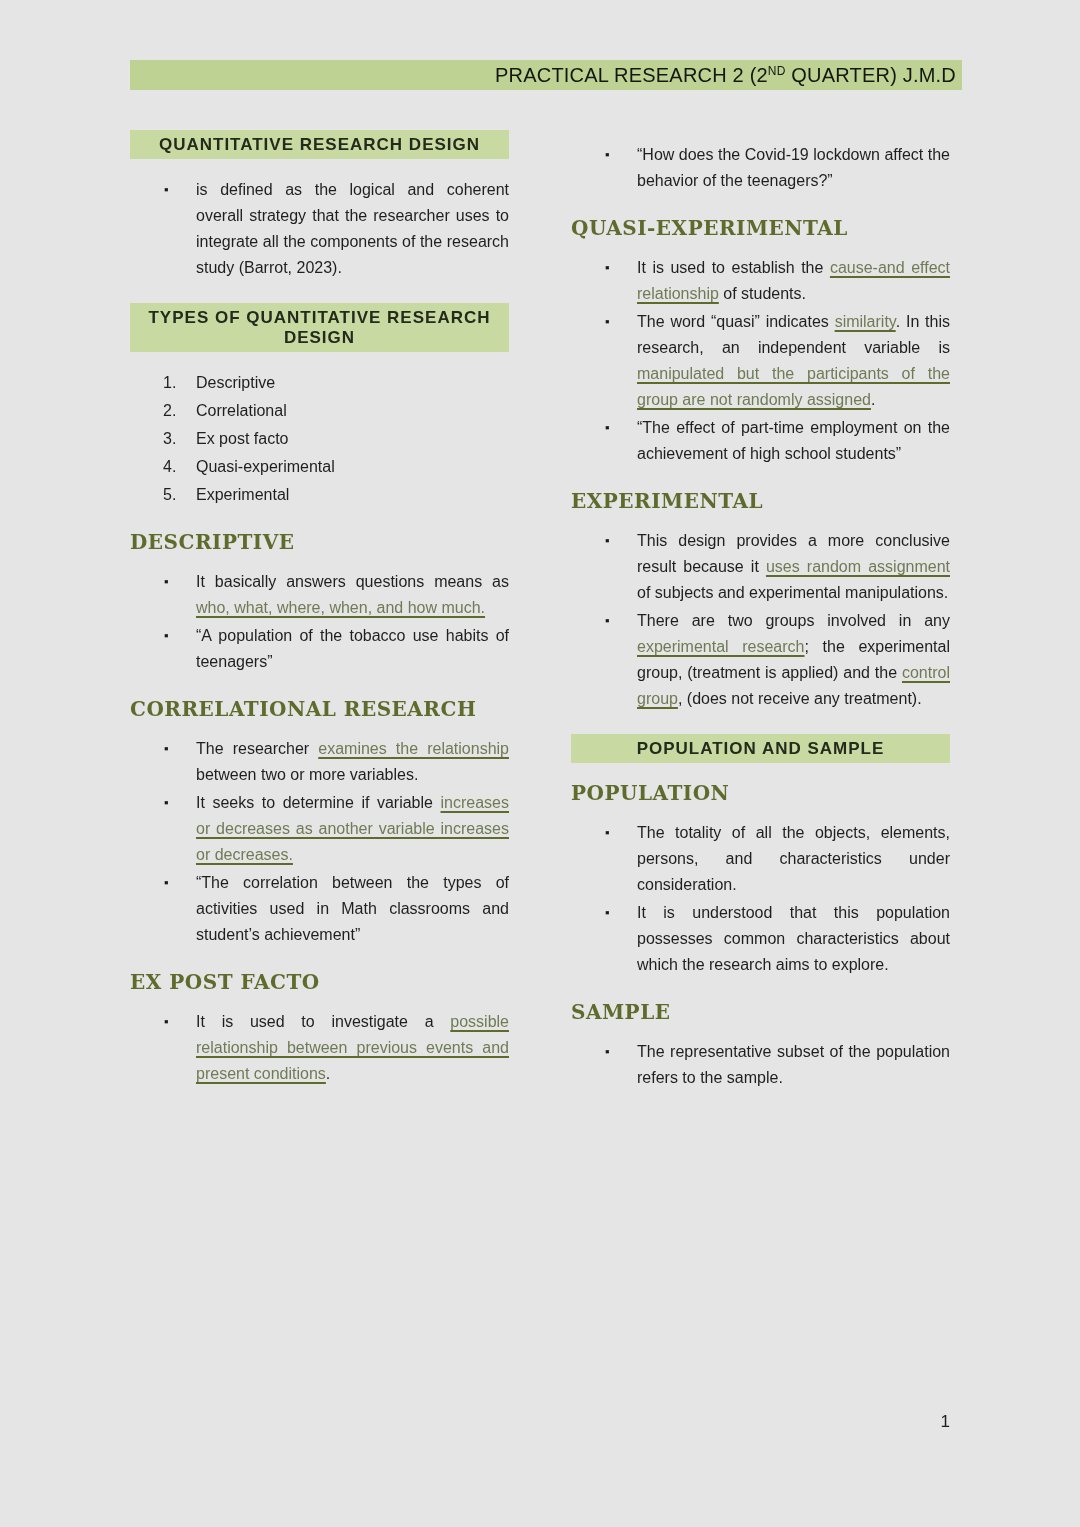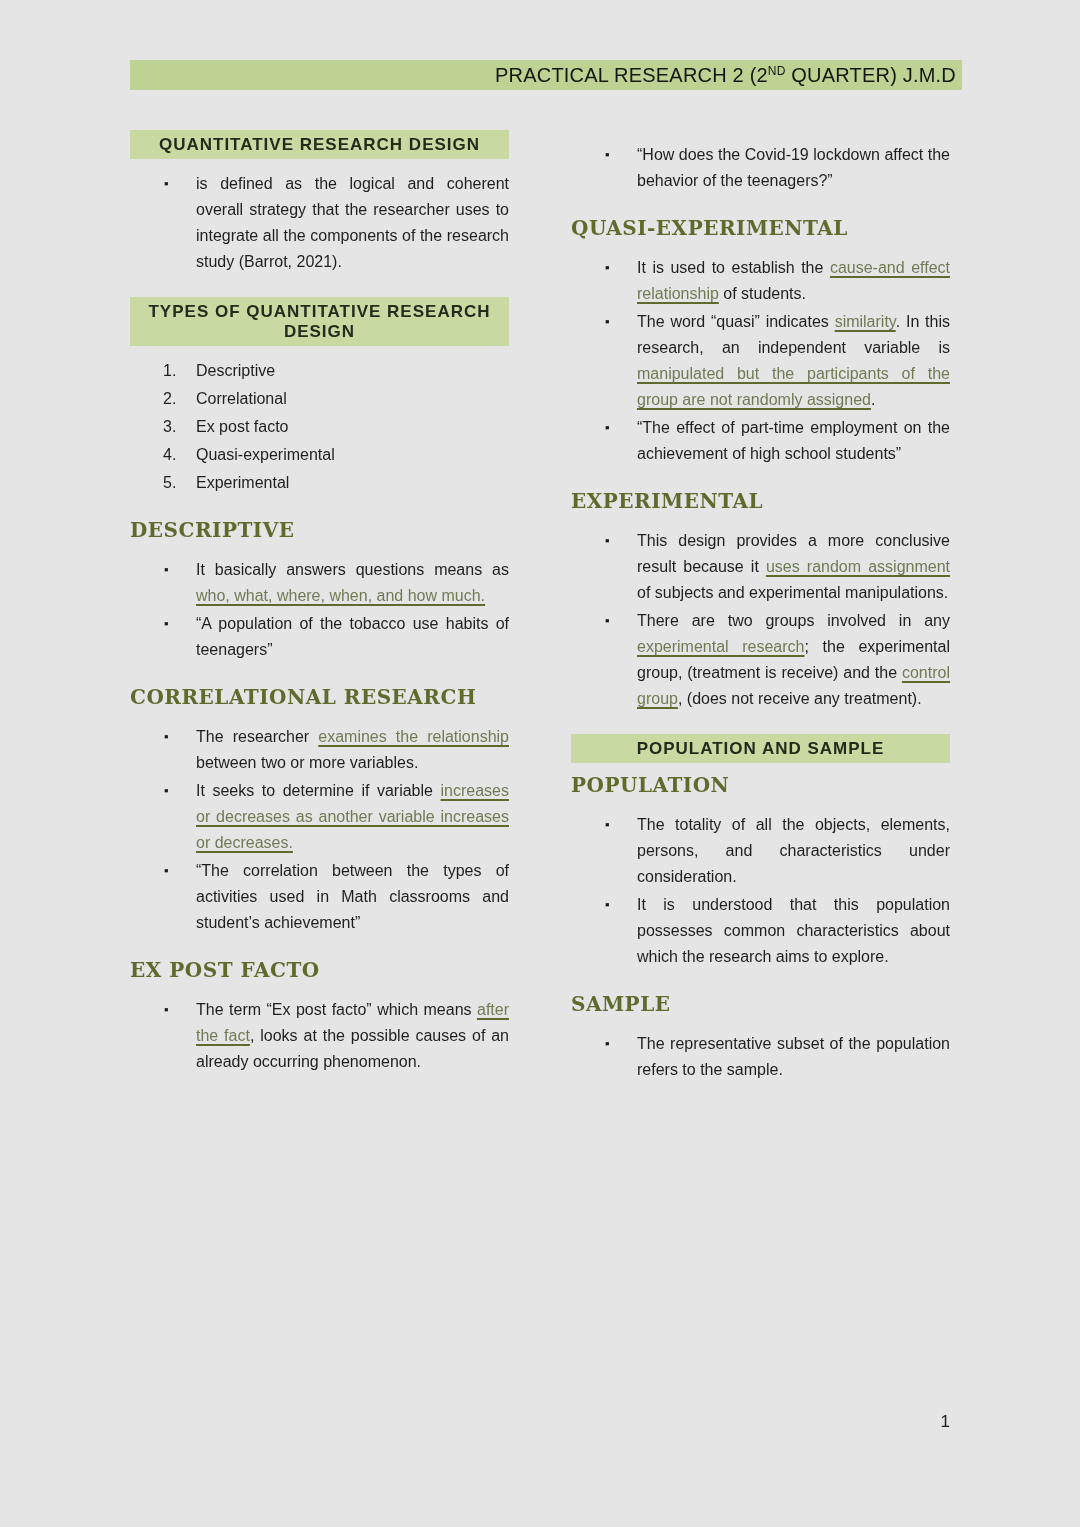--- a/index.html
+++ b/index.html
@@ -42,21 +42,21 @@
     width: 820px;
     display: flex;
     gap: 62px;
   }
   .col { width: 379px; }
   .banner {
     width: 100%;
     background: var(--banner-bg, #c8d9a2);
     text-align: center;
     padding: 5px 6px 4px 6px;
-    margin-bottom: 10px;
+    margin-bottom: 18px;
     font-weight: 700;
     font-size: 17px;
     letter-spacing: 1px;
     color: #252b1c;
   }
   .sec-heading {
     font-family: "DejaVu Serif", serif;
     font-weight: 700;
     font-size: 20px;
     letter-spacing: 0.5px;
@@ -116,21 +116,21 @@
 
   <div class="topbar">
     <span class="title"><span>PRACTICAL RESEARCH 2 (2</span><sup>ND</sup><span> QUARTER) J.M.D</span></span>
   </div>
 
   <div class="cols">
 
     <div class="col">
       <div class="banner">QUANTITATIVE RESEARCH DESIGN</div>
       <ul class="bullets">
-          <li><span>is defined as the logical and coherent overall strategy that the researcher uses to integrate all the components of the research study (Barrot, 2021).</span></li>
+          <li><span>is defined as the logical and coherent overall strategy that the researcher uses to integrate all the components of the research study (Barrot, 2023).</span></li>
         </ul>
 
       <div class="banner">TYPES OF QUANTITATIVE RESEARCH DESIGN</div>
       <ol class="numlist">
           <li>Descriptive</li>
           <li>Correlational</li>
           <li>Ex post facto</li>
           <li>Quasi-experimental</li>
           <li>Experimental</li>
         </ol>
@@ -148,21 +148,21 @@
         <ul class="bullets">
             <li><span>The researcher </span><span class="ul">examines the relationship</span><span> between two or more variables.</span></li>
             <li><span>It seeks to determine if variable </span><span class="ul">increases or decreases as another variable increases or decreases.</span></li>
             <li><span>“The correlation between the types of activities used in Math classrooms and student’s achievement”</span></li>
           </ul>
       </section>
 
       <section>
         <h2 class="sec-heading">EX POST FACTO</h2>
         <ul class="bullets">
-            <li><span>The term “Ex post facto” which means </span><span class="ul">after the fact</span><span>, looks at the possible causes of an already occurring phenomenon.</span></li>
+            <li><span>It is used to investigate a </span><span class="ul">possible relationship between previous events and present conditions</span><span>.</span></li>
           </ul>
       </section>
     </div>
 
     <div class="col">
       <ul class="bullets">
           <li><span>“How does the Covid-19 lockdown affect the behavior of the teenagers?”</span></li>
         </ul>
 
       <section>
@@ -171,21 +171,21 @@
             <li><span>It is used to establish the </span><span class="ul">cause-and effect relationship</span><span> of students.</span></li>
             <li><span>The word “quasi” indicates </span><span class="ul">similarity</span><span>. In this research, an independent variable is </span><span class="ul">manipulated but the participants of the group are not randomly assigned</span><span>.</span></li>
             <li><span>“The effect of part-time employment on the achievement of high school students”</span></li>
           </ul>
       </section>
 
       <section>
         <h2 class="sec-heading">EXPERIMENTAL</h2>
         <ul class="bullets">
             <li><span>This design provides a more conclusive result because it </span><span class="ul">uses random assignment</span><span> of subjects and experimental manipulations.</span></li>
-            <li><span>There are two groups involved in any </span><span class="ul">experimental research</span><span>; the experimental group, (treatment is receive) and the </span><span class="ul">control group</span><span>, (does not receive any treatment).</span></li>
+            <li><span>There are two groups involved in any </span><span class="ul">experimental research</span><span>; the experimental group, (treatment is applied) and the </span><span class="ul">control group</span><span>, (does not receive any treatment).</span></li>
           </ul>
       </section>
 
       <div class="banner">POPULATION AND SAMPLE</div>
 
       <section>
         <h2 class="sec-heading">POPULATION</h2>
         <ul class="bullets">
             <li><span>The totality of all the objects, elements, persons, and characteristics under consideration.</span></li>
             <li><span>It is understood that this population possesses common characteristics about which the research aims to explore.</span></li>

